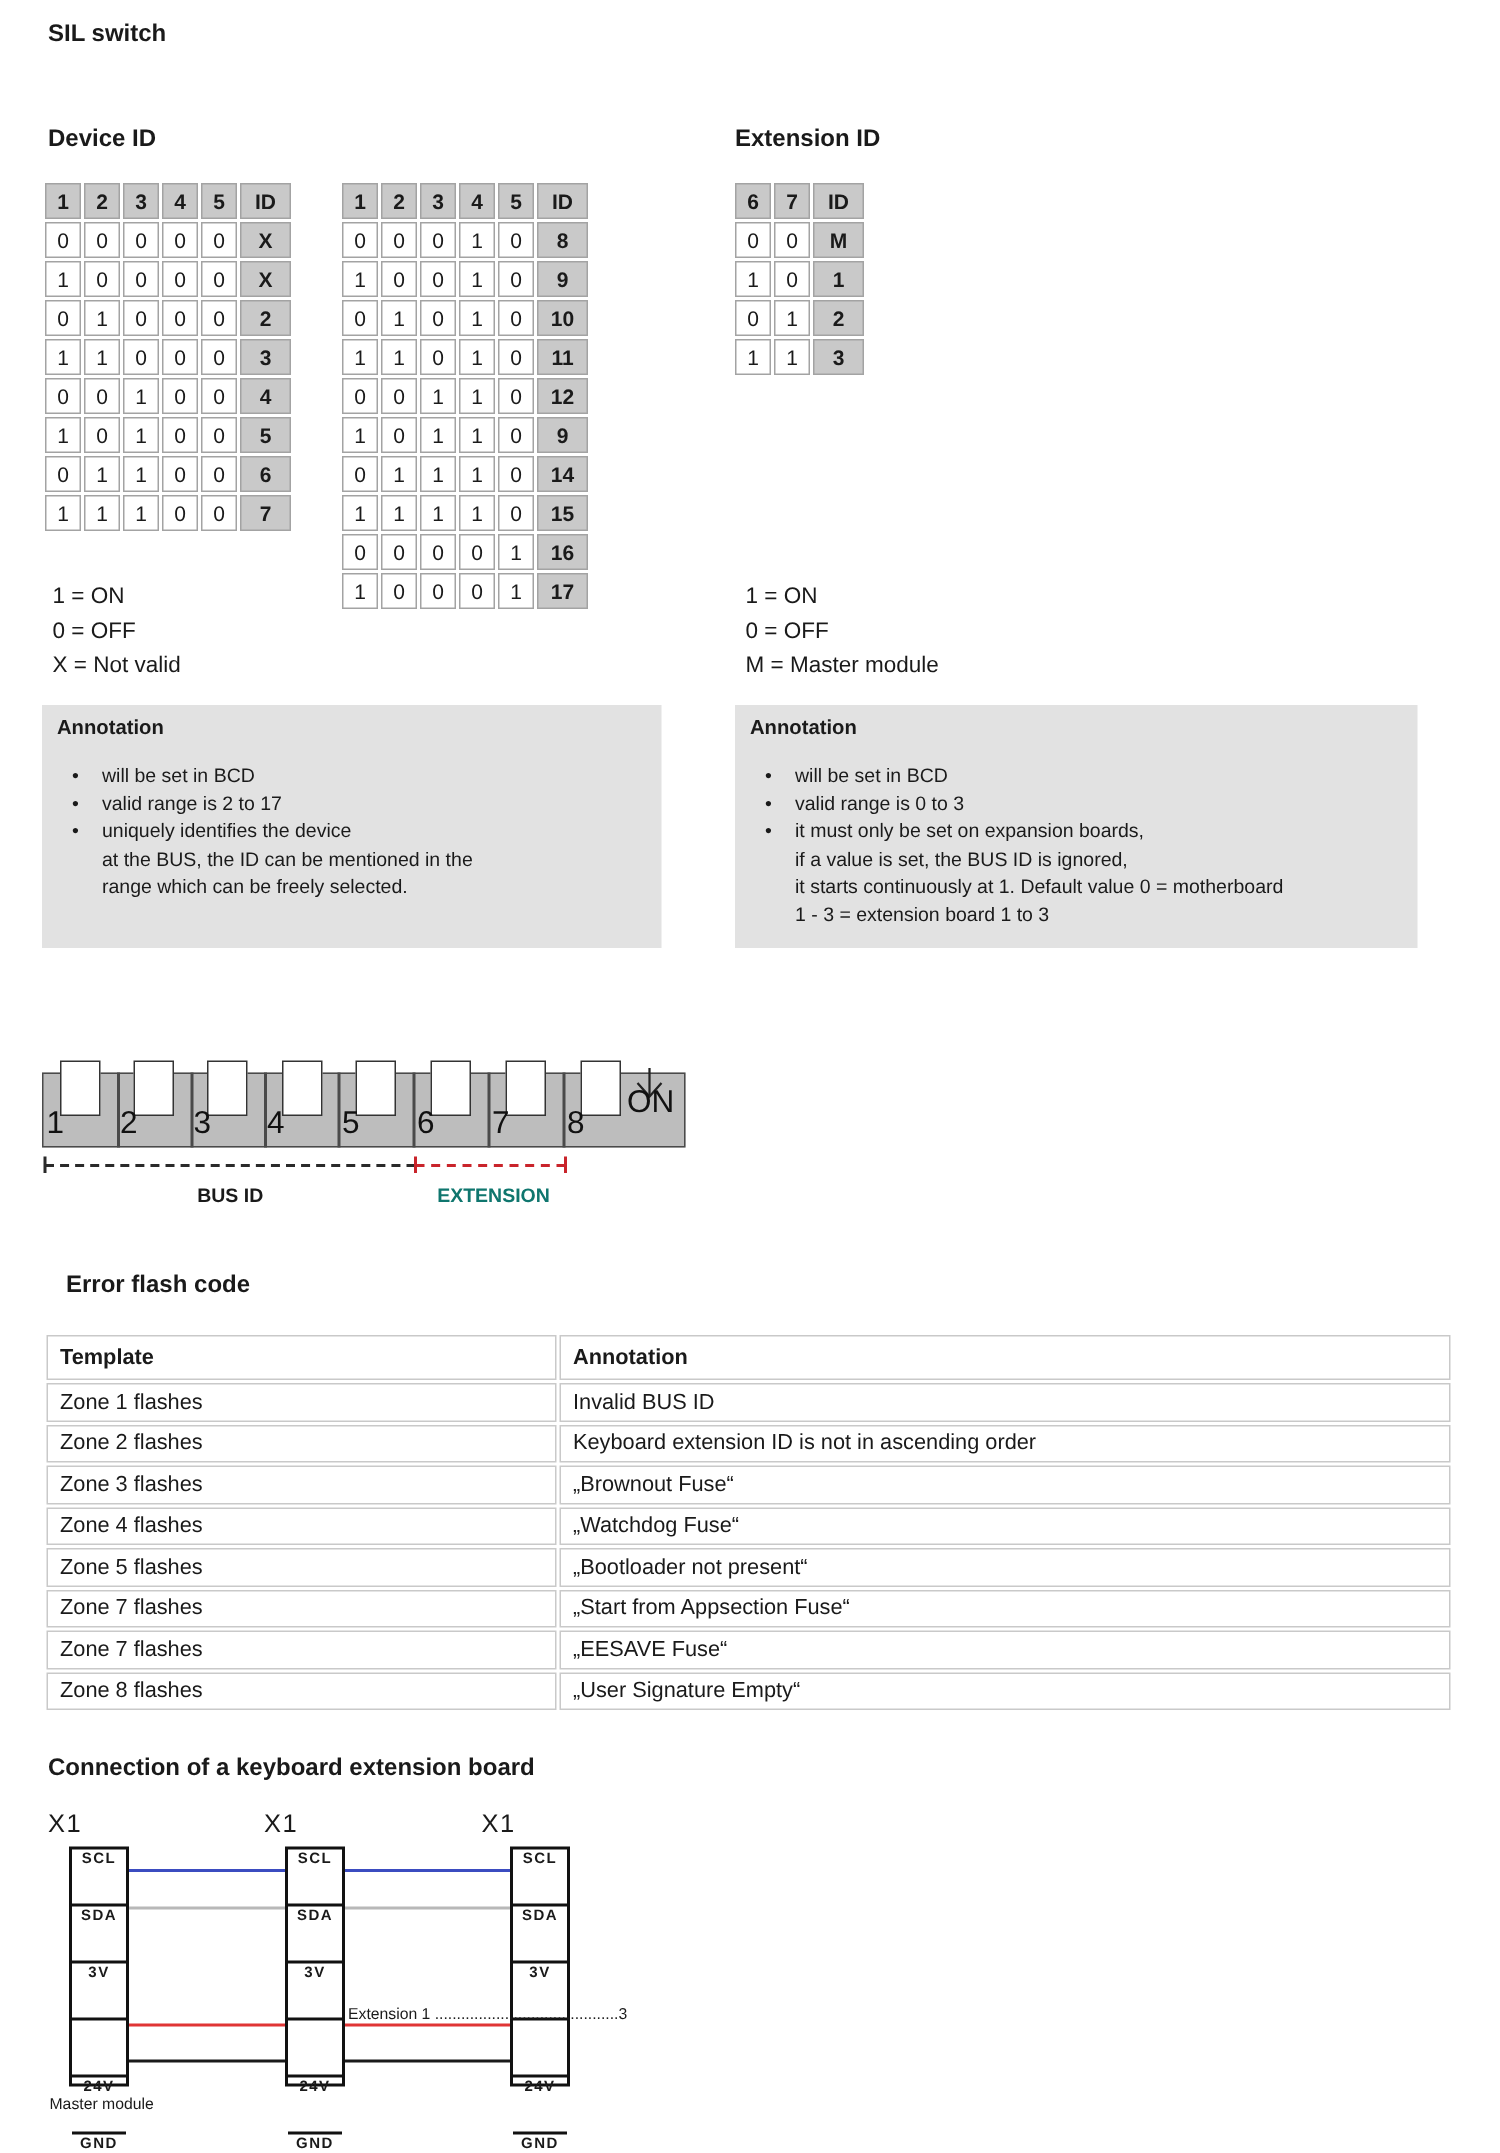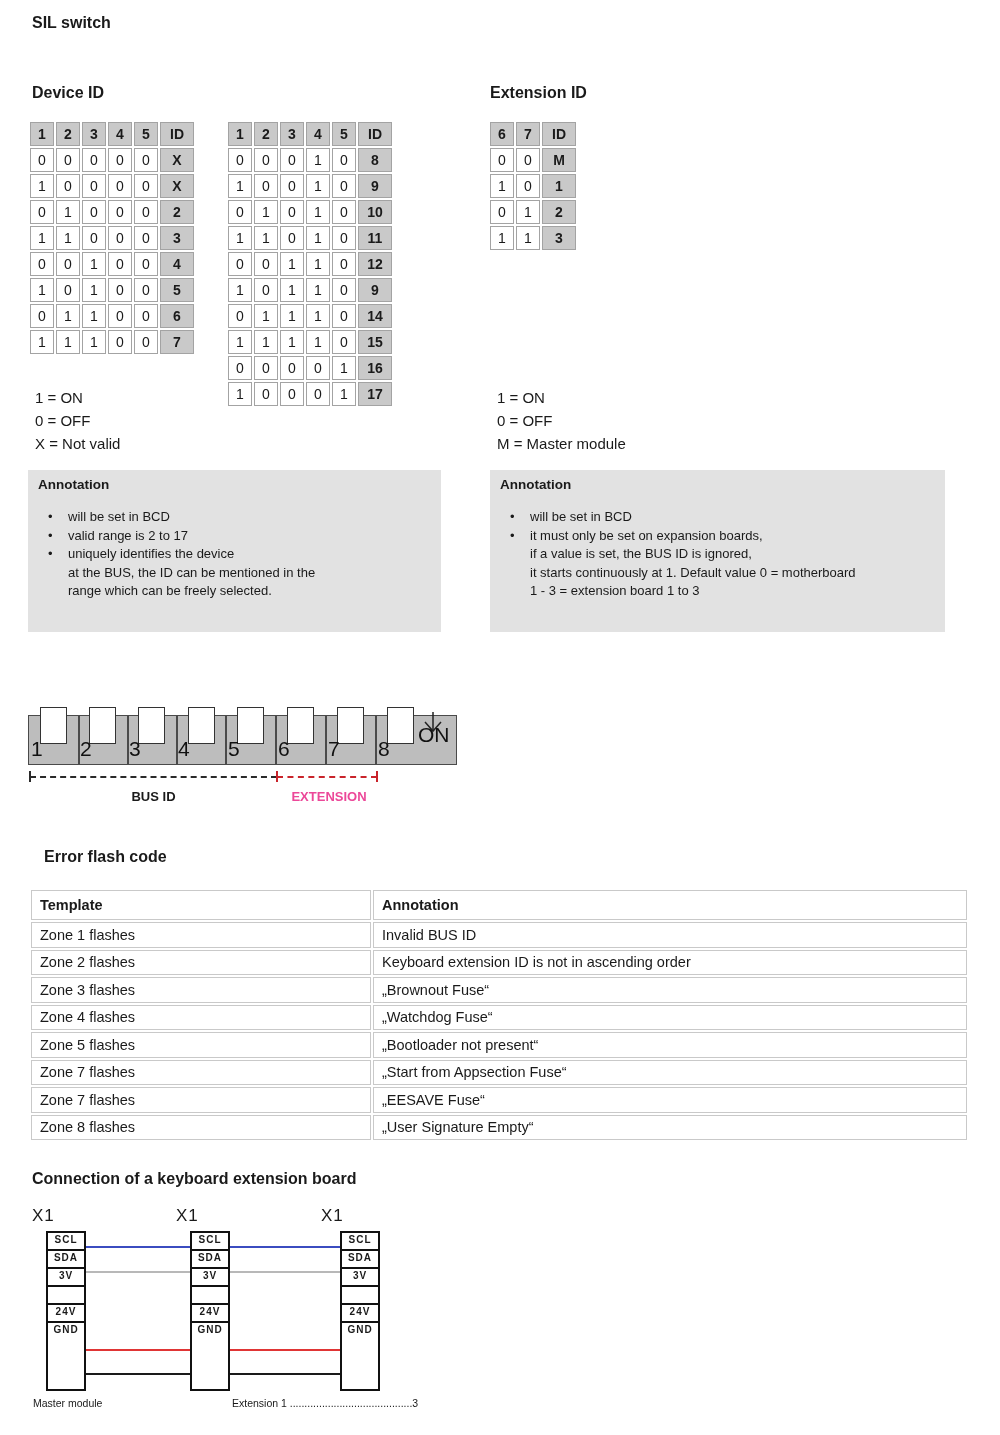--- a/index.html
+++ b/index.html
@@ -40,21 +40,21 @@
   
   .err-table{border-collapse:separate;border-spacing:2px;font-size:14.5px;table-layout:fixed;width:940px;}
   .err-table th,.err-table td{border:1px solid #c9c9c9;background:#fff;text-align:left;
         padding:0 0 0 8px;overflow:hidden;}
   .err-table th{font-weight:bold;height:28px;}
   .err-table td{height:23.5px;}
   .err-table th:first-child{width:330px;}
 
   
   .conn{width:40px;height:160px;border:2px solid #111;box-sizing:border-box;background:#fff;}
-  .conn .pin{height:18px;box-sizing:border-box;border-bottom:2px solid #111;text-align:center;
+  .conn .pin{height:38px;box-sizing:border-box;border-bottom:2px solid #111;text-align:center;
         font-size:10px;font-weight:bold;letter-spacing:1px;padding-top:1px;}
   .conn .pin:last-child{border-bottom:none;}
   .x1-label{font-size:17px;letter-spacing:1px;}
   .conn-caption{font-size:10.5px;}
   .wire{height:2px;}
 </style>
 </head>
 <body>
 
 <div id="page">
@@ -288,20 +288,21 @@
         <li>valid range is 2 to 17</li>
         <li>uniquely identifies the device
 at the BUS, the ID can be mentioned in the
 range which can be freely selected.</li>
       </ul>
   </div>
   <div class="abs anno" style="left:490px;top:470px;width:455px;height:162px;">
     <div class="anno-title">Annotation</div>
     <ul>
         <li>will be set in BCD</li>
+        <li>valid range is 0 to 3</li>
         <li>it must only be set on expansion boards,
 if a value is set, the BUS ID is ignored,
 it starts continuously at 1. Default value 0 = motherboard
 1 - 3 = extension board 1 to 3</li>
       </ul>
   </div>
 
   <div class="abs" style="left:28px;top:699px;width:432px;height:110px;">
     <div class="abs dip-body" style="left:0;top:16px;width:429px;height:50px;"></div>
 
@@ -339,21 +340,21 @@
     </span>
     <span class="abs dip-num" style="left:390px;top:24px;width:40px;text-align:left;">ON</span>
   </div>
 
   <div class="abs dash-black" style="left:30px;top:776px;width:247px;"></div>
   <div class="abs tick" style="left:29px;top:771px;background:#2a2a2a;"></div>
   <div class="abs dash-red" style="left:277px;top:776px;width:100px;"></div>
   <div class="abs tick" style="left:276px;top:771px;background:#c9242b;"></div>
   <div class="abs tick" style="left:376px;top:771px;background:#c9242b;"></div>
   <div class="abs dash-label" style="left:30px;top:789px;width:247px;">BUS ID</div>
-  <div class="abs dash-label" style="left:277px;top:789px;width:104px;color:#ec4899;">EXTENSION</div>
+  <div class="abs dash-label" style="left:277px;top:789px;width:104px;color:#0f766e;">EXTENSION</div>
 
   <h2 class="abs h-main" style="left:44px;top:848px;">Error flash code</h2>
   <table class="abs err-table" style="left:29px;top:888px;">
     <thead>
         <tr>
           <th>Template</th>
           <th>Annotation</th>
         </tr>
       </thead>
     <tbody>
@@ -428,15 +429,15 @@
   <div class="abs wire" style="left:86px;top:1246px;width:104px;background:#3b4cc0;"></div>
   <div class="abs wire" style="left:230px;top:1246px;width:110px;background:#3b4cc0;"></div>
   <div class="abs wire" style="left:86px;top:1271px;width:104px;background:#b8b8b8;"></div>
   <div class="abs wire" style="left:230px;top:1271px;width:110px;background:#b8b8b8;"></div>
   <div class="abs wire" style="left:86px;top:1349px;width:104px;background:#e03535;"></div>
   <div class="abs wire" style="left:230px;top:1349px;width:110px;background:#e03535;"></div>
   <div class="abs wire" style="left:86px;top:1373px;width:104px;background:#1a1a1a;"></div>
   <div class="abs wire" style="left:230px;top:1373px;width:110px;background:#1a1a1a;"></div>
 
   <span class="abs conn-caption" style="left:33px;top:1397px;">Master module</span>
-  <span class="abs conn-caption" style="left:195px;top:1397px;padding-left:37px;">Extension 1 ..........................................3</span>
+  <span class="abs conn-caption" style="left:195px;top:1337px;padding-left:37px;">Extension 1 ..........................................3</span>
 
 </div>
 
 </body></html>

